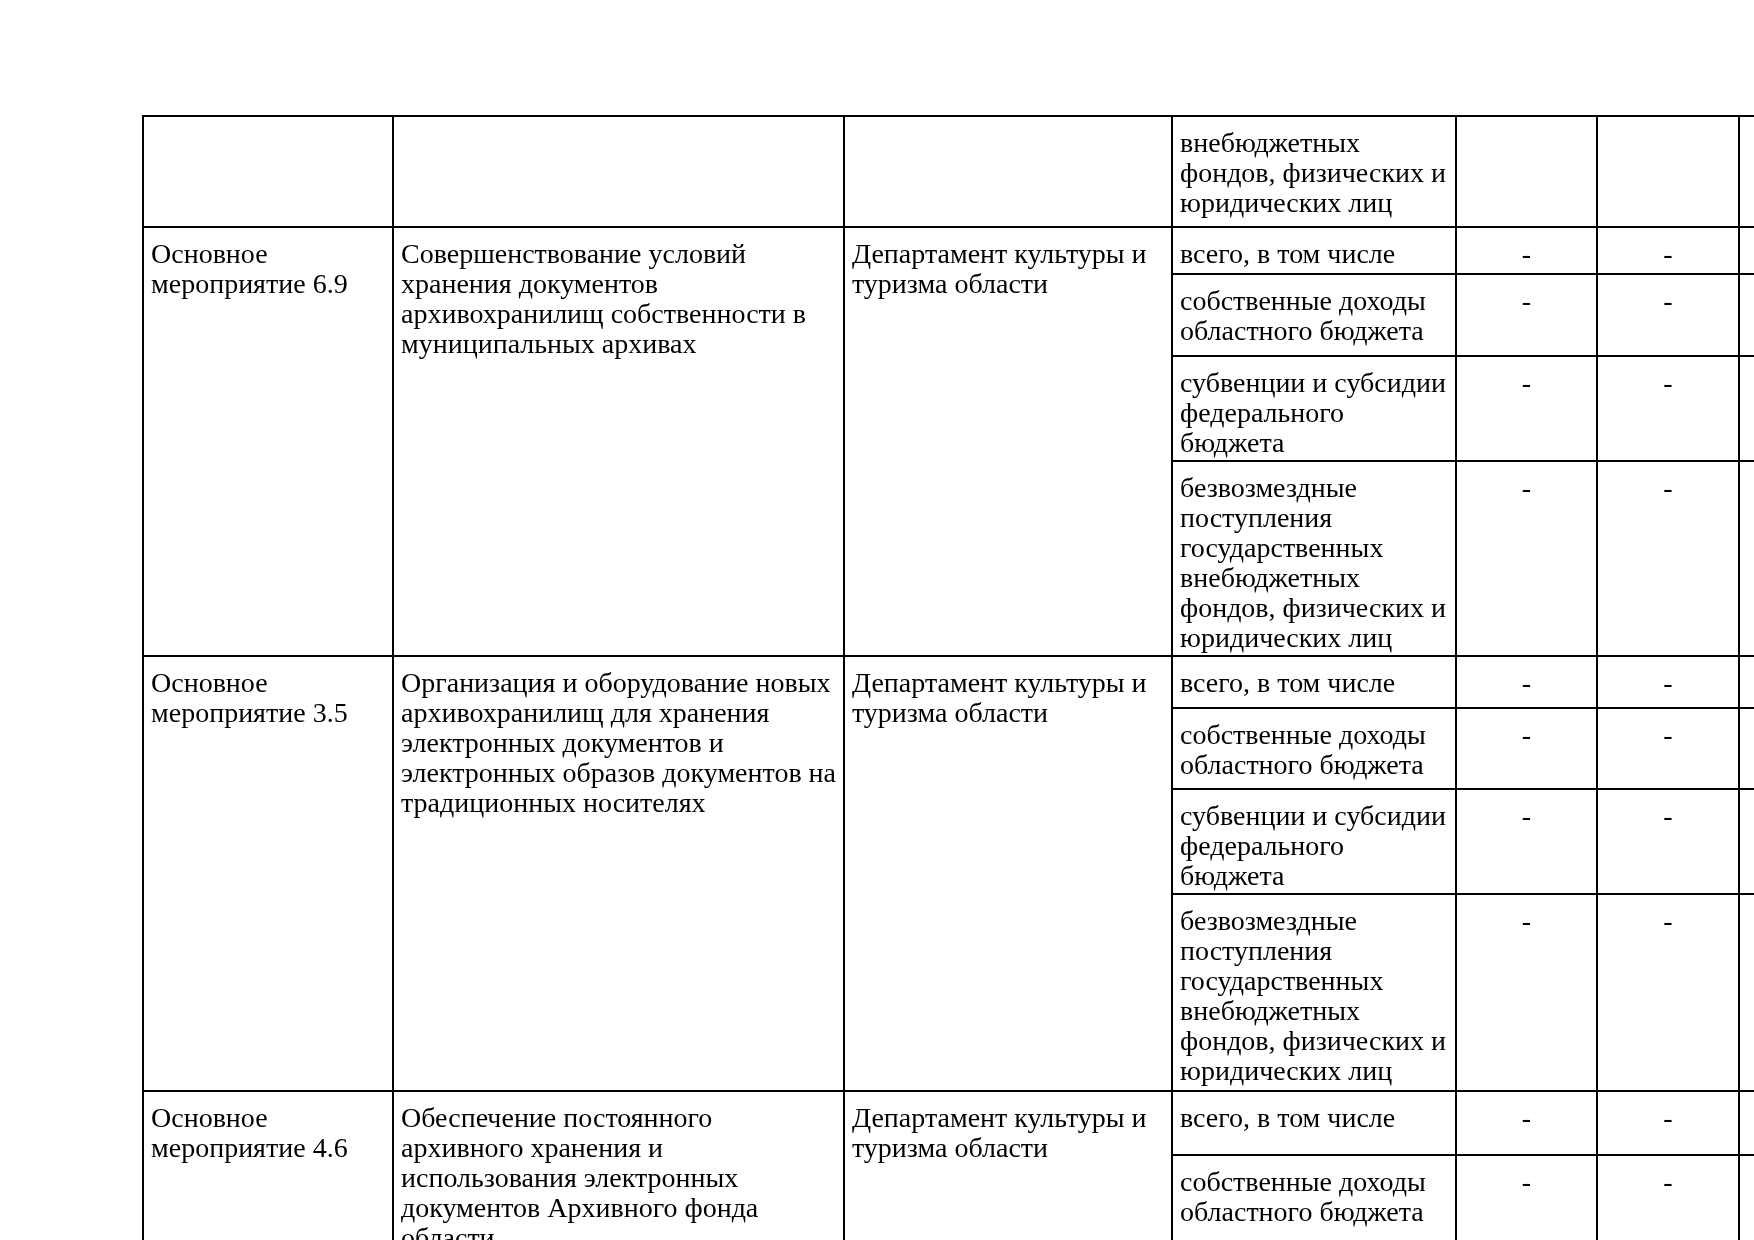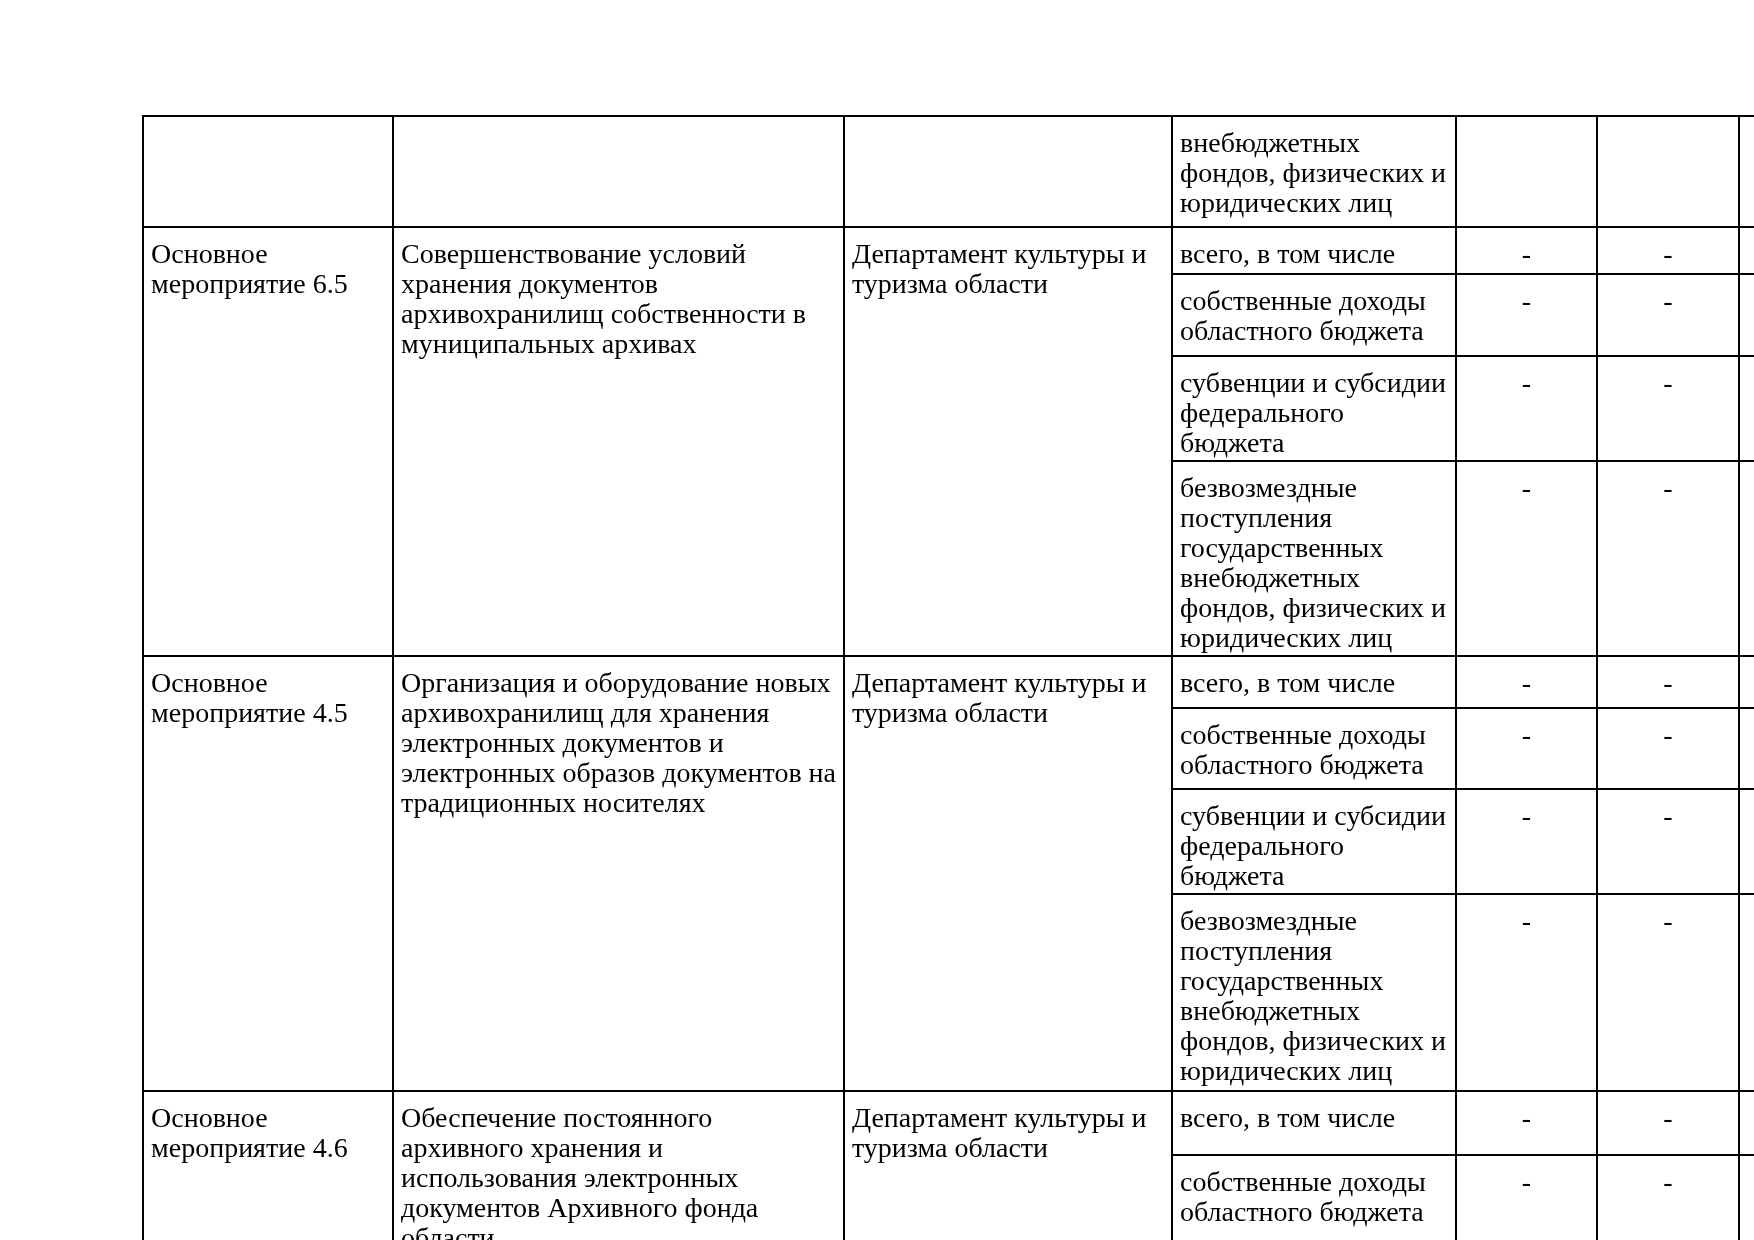--- a/index.html
+++ b/index.html
@@ -82,21 +82,21 @@
           <td></td>
           <td></td>
           <td></td>
           <td>внебюджетных фондов, физических и юридических лиц</td>
           <td class="val"></td>
           <td class="val"></td>
           <td class="val"></td>
         </tr>
 
         <tr class="h47">
-          <td rowspan="4">Основное мероприятие 6.5</td>
+          <td rowspan="4">Основное мероприятие 6.9</td>
           <td rowspan="4">Совершенствование условий хранения документов архивохранилищ собственности в муниципальных архивах</td>
           <td rowspan="4">Департамент культуры и туризма области</td>
           <td>всего, в том числе</td>
           <td class="val">-</td>
           <td class="val">-</td>
           <td class="val"></td>
         </tr>
         <tr class="h82">
           <td>собственные доходы областного бюджета</td>
           <td class="val">-</td>
@@ -110,21 +110,21 @@
           <td class="val"></td>
         </tr>
         <tr class="h193">
           <td>безвозмездные поступления государственных внебюджетных фондов, физических и юридических лиц</td>
           <td class="val">-</td>
           <td class="val">-</td>
           <td class="val"></td>
         </tr>
 
         <tr class="h52">
-          <td rowspan="4">Основное мероприятие 4.5</td>
+          <td rowspan="4">Основное мероприятие 3.5</td>
           <td rowspan="4">Организация и оборудование новых архивохранилищ для хранения электронных документов и электронных образов документов на традиционных носителях</td>
           <td rowspan="4">Департамент культуры и туризма области</td>
           <td>всего, в том числе</td>
           <td class="val">-</td>
           <td class="val">-</td>
           <td class="val"></td>
         </tr>
         <tr class="h81">
           <td>собственные доходы областного бюджета</td>
           <td class="val">-</td>

